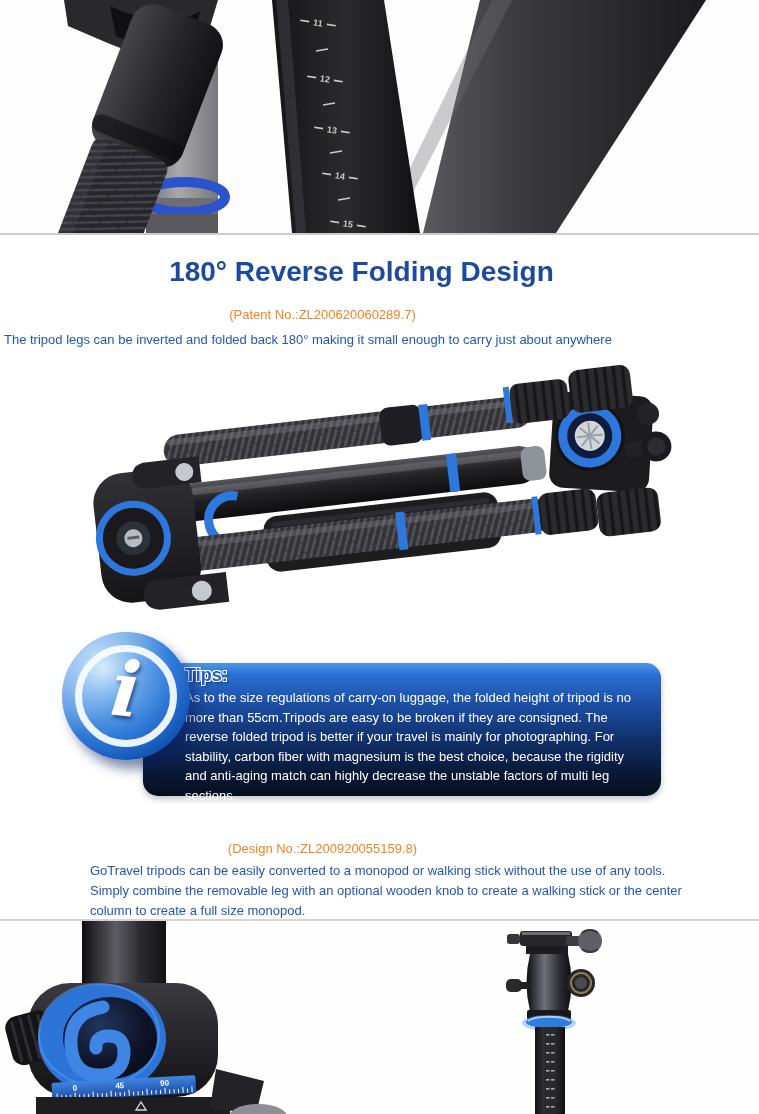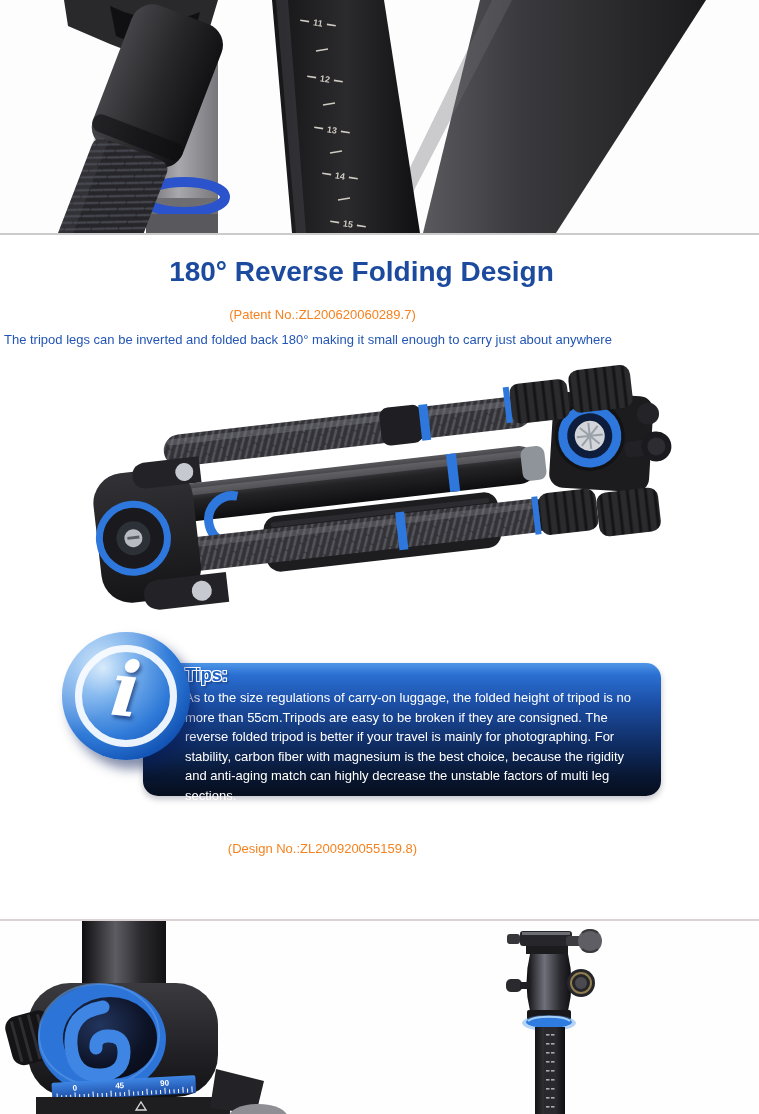--- a/index.html
+++ b/index.html
@@ -238,20 +238,21 @@
   <div class="tips-box">
     <div class="tips-label">Tips:</div>
     <div class="tips-text">As to the size regulations of carry-on luggage, the folded height of tripod is no more than 55cm.Tripods are easy to be broken if they are consigned. The reverse folded tripod is better if your travel is mainly for photographing. For stability, carbon fiber with magnesium is the best choice, because the rigidity and anti-aging match can highly decrease the unstable factors of multi leg sections.</div>
   </div>
   <div class="tips-icon">
     <div class="ring"></div>
     <div class="i-glyph">i</div>
   </div>
 
   <div id="patent-2" class="patent">(Design No.:ZL200920055159.8)</div>
+  <div id="desc-2" class="desc">GoTravel tripods can be easily converted to a monopod or walking stick without the use of any tools. Simply combine the removable leg with an optional wooden knob to create a walking stick or the  center column to create a full size monopod.</div>
 
   <div id="divider-bottom" class="divider"></div>
 
   <svg id="photo-bottom" class="photo" width="759" height="193" viewBox="0 0 759 193">
     <defs>
       <linearGradient id="gCol2" x1="0" y1="0" x2="1" y2="0">
         <stop offset="0" stop-color="#0e0e10"></stop>
           <stop offset=".4" stop-color="#5c5c62"></stop>
         <stop offset=".7" stop-color="#2b2b2f"></stop>
           <stop offset="1" stop-color="#121214"></stop>

